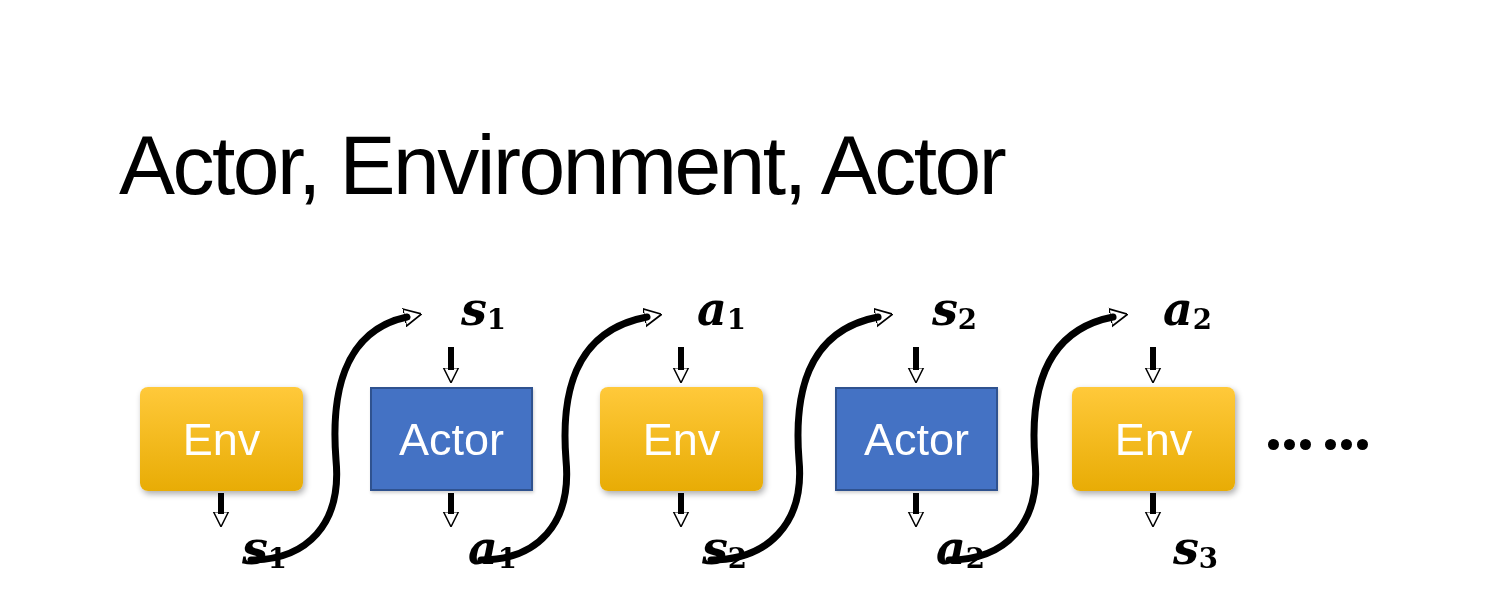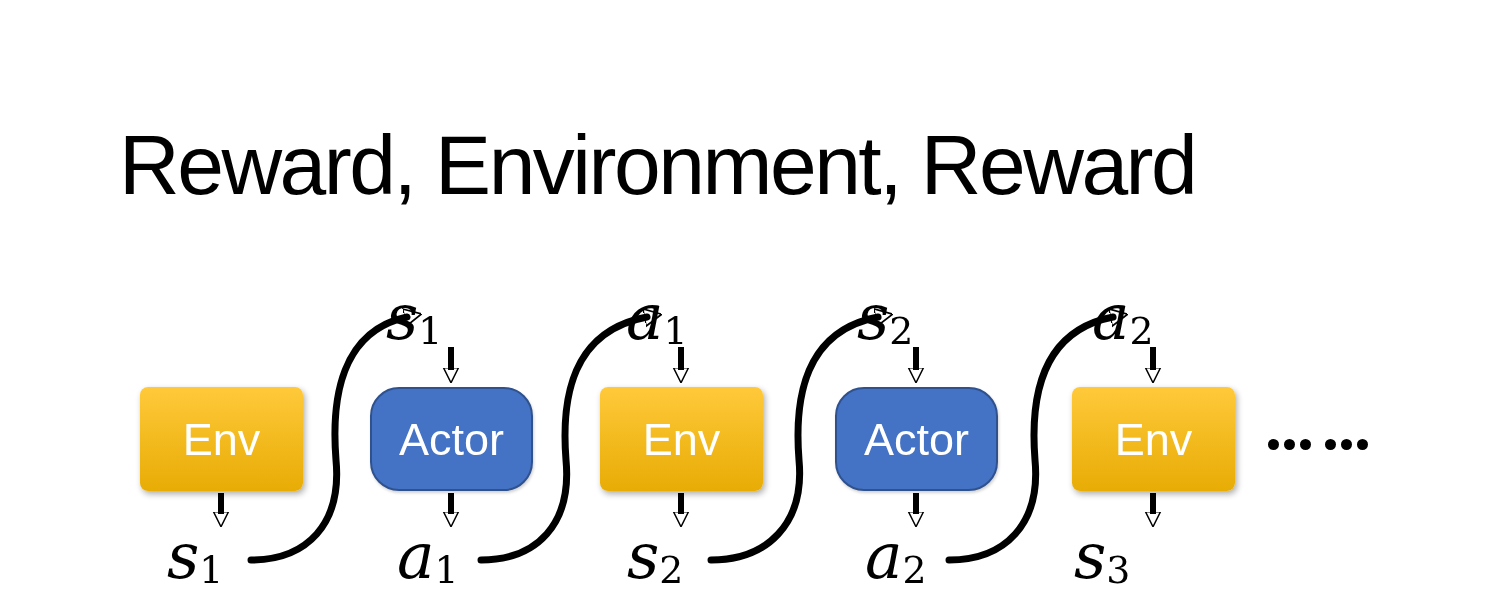--- a/index.html
+++ b/index.html
@@ -22,41 +22,41 @@
   }
   .box{
     position:absolute;
     top:387px;
     width:163px;height:104px;
     box-sizing:border-box;
     display:flex;align-items:center;justify-content:center;
     font-size:45px;
     line-height:1;
     color:var(--box-text,#fff);
-    border-radius:29px;
   }
   .box.env{
     background:linear-gradient(180deg,var(--env-top,#FFC93A) 0%,var(--env-bottom,#E8AC05) 100%);
     border-radius:8px;
     box-shadow:2px 3px 6px rgba(0,0,0,0.33);
   }
   .box.actor{
     background:var(--actor-fill,#4472C4);
     border:2.5px solid var(--actor-border,#2F528F);
     box-shadow:1px 2px 3px rgba(0,0,0,0.18);
   }
   .mlabel{
     position:absolute;
     width:120px;
-    text-align:left;
+    text-align:right;
     font-family:"DejaVu Serif",serif;
-    font-size:63px;
+    font-size:46px;
     line-height:1;
     color:#000;
     white-space:nowrap;
+    font-weight:bold;
   }
   .mlabel .base{font-style:italic;}
   .mlabel .sub{
     font-style:normal;
     font-size:0.6em;
     vertical-align:-0.14em;
     letter-spacing:0;
   }
   .mlabel.top{top:286px;}
   .mlabel.bottom{top:525px;}
@@ -80,21 +80,21 @@
     background:var(--arrow-color,#000);
     margin-right:5px;
   }
   .dot:nth-child(4){margin-left:9px;}
 </style>
 </head>
 <body>
 
 <div class="slide">
 
-  <div class="title">Reward, Environment, Reward</div>
+  <div class="title">Actor, Environment, Actor</div>
 
   <svg class="arrows" viewBox="0 0 1500 608">
     <defs>
       <marker id="ah" viewBox="0 0 10 10" refX="1.5" refY="5" markerWidth="2.5" markerHeight="3" orient="auto-start-reverse">
         <path d="M0,0 L10,5 L0,10 Z" fill="var(--arrow-color,#000)" stroke="none"></path>
       </marker>
     </defs>
 
     <line x1="451" y1="347" x2="451" y2="370" stroke-width="6" marker-end="url(#ah)"></line>
     <line x1="681" y1="347" x2="681" y2="370" stroke-width="6" marker-end="url(#ah)"></line>
@@ -131,21 +131,21 @@
 
   <div class="mlabel top" style="left:386px"><span class="base">s</span><span class="sub">1</span></div>
   <div class="mlabel top" style="left:626px"><span class="base">a</span><span class="sub">1</span></div>
   <div class="mlabel top" style="left:857px"><span class="base">s</span><span class="sub">2</span></div>
   <div class="mlabel top" style="left:1092px"><span class="base">a</span><span class="sub">2</span></div>
 
   <div class="mlabel bottom" style="left:167px"><span class="base">s</span><span class="sub">1</span></div>
   <div class="mlabel bottom" style="left:397px"><span class="base">a</span><span class="sub">1</span></div>
   <div class="mlabel bottom" style="left:627px"><span class="base">s</span><span class="sub">2</span></div>
   <div class="mlabel bottom" style="left:865px"><span class="base">a</span><span class="sub">2</span></div>
-  <div class="mlabel bottom" style="left:1074px"><span class="base">s</span><span class="sub">3</span></div>
+  <div class="mlabel bottom" style="left:1098px"><span class="base">s</span><span class="sub">3</span></div>
 
   <div class="dots" title="……">
     <span class="dot"></span>
     <span class="dot"></span>
     <span class="dot"></span>
     <span class="dot"></span>
     <span class="dot"></span>
     <span class="dot"></span>
   </div>
 

